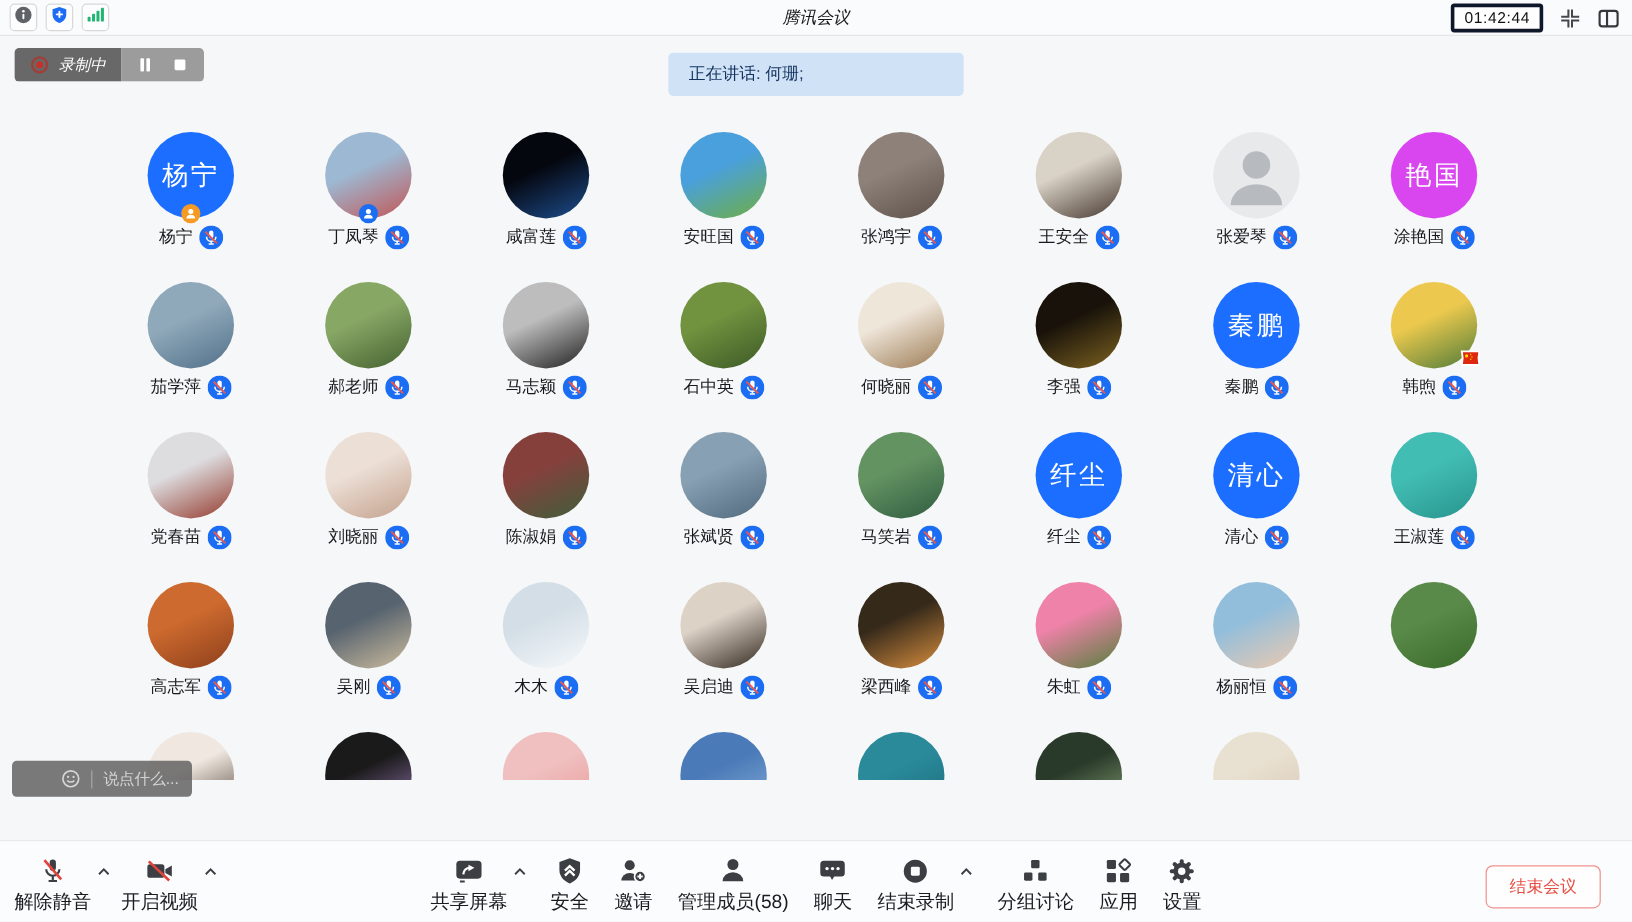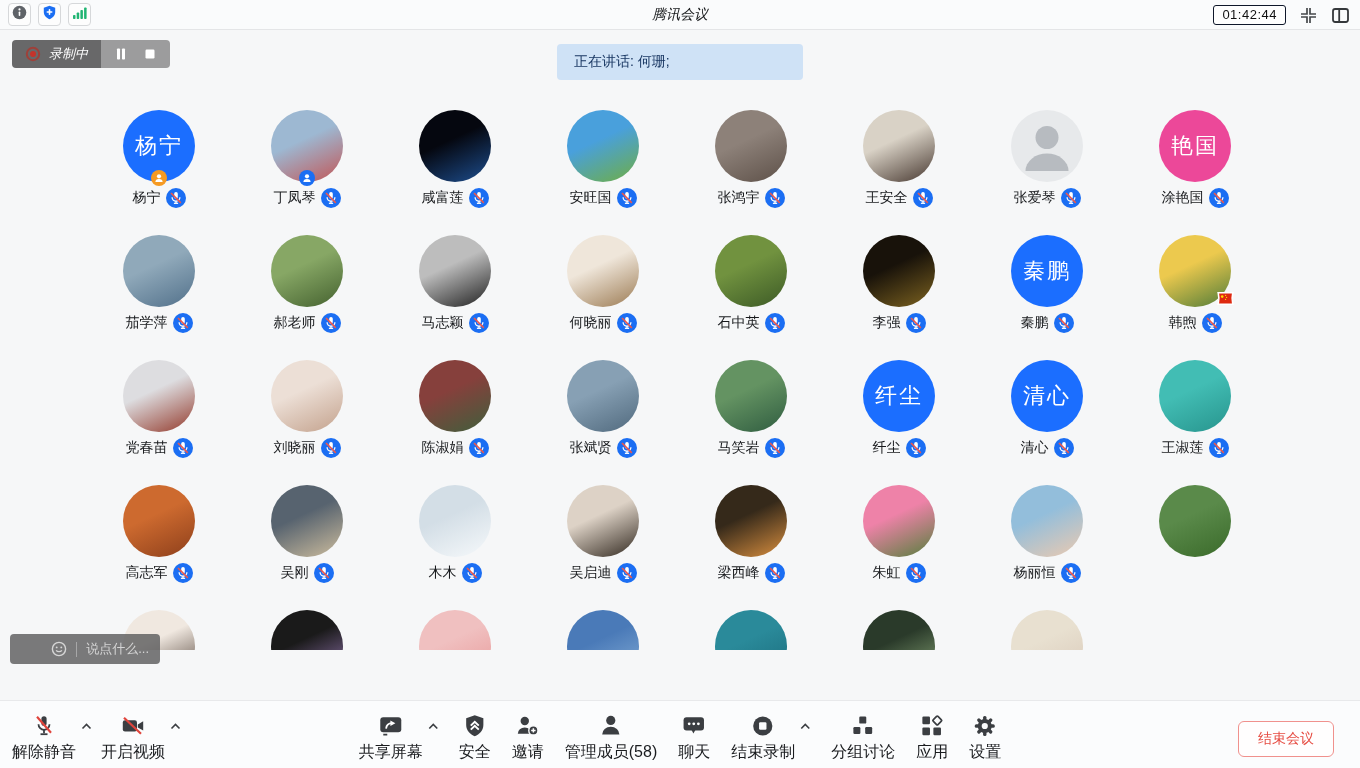--- a/index.html
+++ b/index.html
@@ -12,21 +12,21 @@
   }
   
   .titlebar { position:absolute; top:0; left:0; right:0; height:30px;
     background:#fafbfc; border-bottom:1px solid #e4e5e7; }
   .tb-left { position:absolute; left:8px; top:3px; display:flex; gap:7px; }
   .tb-box { width:23px; height:23px; border:1px solid #d6d8da; border-radius:4px;
     background:#fdfdfd; display:flex; align-items:center; justify-content:center; cursor:pointer; }
   .tb-title { position:absolute; left:50%; top:6px; transform:translateX(-50%);
     font-size:14px; color:#17191b;font-style:italic; }
   .tb-right { position:absolute; right:10px; top:0; height:30px; display:flex; align-items:center; gap:13px; }
-  .timer { border:1px solid #0f172a; background:#fefefe; border-radius:3px;
+  .timer { border:3px solid #0f172a; background:#fefefe; border-radius:3px;
     padding:1px 8px 2px; font-size:13px; color:#111; letter-spacing:.5px; }
   
   .rec-pill { position:absolute; top:40px; left:12px; height:28px; display:flex;
     border-radius:4px; overflow:hidden;font-style:italic; }
   .rec-main { background:rgba(92,92,94,.93); display:flex; align-items:center; gap:8px; padding:0 13px; }
   .rec-label { color:#fff; font-size:13px; }
   .rec-ctrl { background:rgba(148,148,150,.93); display:flex; align-items:center; gap:15px; padding:0 13px; }
   .rec-ctrl > span { display:flex; cursor:pointer; }
   
   .banner { position:absolute; top:44px; left:50%; transform:translateX(-50%);
@@ -278,21 +278,21 @@
             <rect x="8.2" y="4" width="3.6" height="6.7" rx="1.8" fill="#fff"></rect>
             <path d="M6.1 9.2a3.9 3.9 0 0 0 7.8 0" stroke="#fff" stroke-width="1.3" fill="none"></path>
             <line x1="10" y1="13.1" x2="10" y2="15" stroke="#fff" stroke-width="1.3"></line>
             <line x1="7.9" y1="15.3" x2="12.1" y2="15.3" stroke="#fff" stroke-width="1.3"></line>
             <line x1="5" y1="5" x2="14.8" y2="14.8" stroke="#e8574f" stroke-width="1.7"></line>
           </svg>
         </span>
       </div>
     </div>
     <div class="cell">
-      <div class="avatar txt" style="background:#ec4899">
+      <div class="avatar txt" style="background:#d946ef">
         <span>艳国</span>
       </div>
       <div class="name-row">
         <span class="pname">涂艳国</span>
         <span style="display:flex">
           <svg width="20" height="20" viewBox="0 0 20 20">
             <circle cx="10" cy="10" r="10" fill="#1b6ef3"></circle>
             <rect x="8.2" y="4" width="3.6" height="6.7" rx="1.8" fill="#fff"></rect>
             <path d="M6.1 9.2a3.9 3.9 0 0 0 7.8 0" stroke="#fff" stroke-width="1.3" fill="none"></path>
             <line x1="10" y1="13.1" x2="10" y2="15" stroke="#fff" stroke-width="1.3"></line>
@@ -344,39 +344,39 @@
             <rect x="8.2" y="4" width="3.6" height="6.7" rx="1.8" fill="#fff"></rect>
             <path d="M6.1 9.2a3.9 3.9 0 0 0 7.8 0" stroke="#fff" stroke-width="1.3" fill="none"></path>
             <line x1="10" y1="13.1" x2="10" y2="15" stroke="#fff" stroke-width="1.3"></line>
             <line x1="7.9" y1="15.3" x2="12.1" y2="15.3" stroke="#fff" stroke-width="1.3"></line>
             <line x1="5" y1="5" x2="14.8" y2="14.8" stroke="#e8574f" stroke-width="1.7"></line>
           </svg>
         </span>
       </div>
     </div>
     <div class="cell">
+      <div class="avatar" style="background:linear-gradient(155deg, #71923f 0%, #71923f 42%, #3c5a26 100%)"></div>
+      <div class="name-row">
+        <span class="pname">石中英</span>
+        <span style="display:flex">
+          <svg width="20" height="20" viewBox="0 0 20 20">
+            <circle cx="10" cy="10" r="10" fill="#1b6ef3"></circle>
+            <rect x="8.2" y="4" width="3.6" height="6.7" rx="1.8" fill="#fff"></rect>
+            <path d="M6.1 9.2a3.9 3.9 0 0 0 7.8 0" stroke="#fff" stroke-width="1.3" fill="none"></path>
+            <line x1="10" y1="13.1" x2="10" y2="15" stroke="#fff" stroke-width="1.3"></line>
+            <line x1="7.9" y1="15.3" x2="12.1" y2="15.3" stroke="#fff" stroke-width="1.3"></line>
+            <line x1="5" y1="5" x2="14.8" y2="14.8" stroke="#e8574f" stroke-width="1.7"></line>
+          </svg>
+        </span>
+      </div>
+    </div>
+    <div class="cell">
       <div class="avatar" style="background:linear-gradient(155deg, #efe6da 0%, #efe6da 42%, #9b7a52 100%)"></div>
       <div class="name-row">
         <span class="pname">何晓丽</span>
-        <span style="display:flex">
-          <svg width="20" height="20" viewBox="0 0 20 20">
-            <circle cx="10" cy="10" r="10" fill="#1b6ef3"></circle>
-            <rect x="8.2" y="4" width="3.6" height="6.7" rx="1.8" fill="#fff"></rect>
-            <path d="M6.1 9.2a3.9 3.9 0 0 0 7.8 0" stroke="#fff" stroke-width="1.3" fill="none"></path>
-            <line x1="10" y1="13.1" x2="10" y2="15" stroke="#fff" stroke-width="1.3"></line>
-            <line x1="7.9" y1="15.3" x2="12.1" y2="15.3" stroke="#fff" stroke-width="1.3"></line>
-            <line x1="5" y1="5" x2="14.8" y2="14.8" stroke="#e8574f" stroke-width="1.7"></line>
-          </svg>
-        </span>
-      </div>
-    </div>
-    <div class="cell">
-      <div class="avatar" style="background:linear-gradient(155deg, #71923f 0%, #71923f 42%, #3c5a26 100%)"></div>
-      <div class="name-row">
-        <span class="pname">石中英</span>
         <span style="display:flex">
           <svg width="20" height="20" viewBox="0 0 20 20">
             <circle cx="10" cy="10" r="10" fill="#1b6ef3"></circle>
             <rect x="8.2" y="4" width="3.6" height="6.7" rx="1.8" fill="#fff"></rect>
             <path d="M6.1 9.2a3.9 3.9 0 0 0 7.8 0" stroke="#fff" stroke-width="1.3" fill="none"></path>
             <line x1="10" y1="13.1" x2="10" y2="15" stroke="#fff" stroke-width="1.3"></line>
             <line x1="7.9" y1="15.3" x2="12.1" y2="15.3" stroke="#fff" stroke-width="1.3"></line>
             <line x1="5" y1="5" x2="14.8" y2="14.8" stroke="#e8574f" stroke-width="1.7"></line>
           </svg>
         </span>

